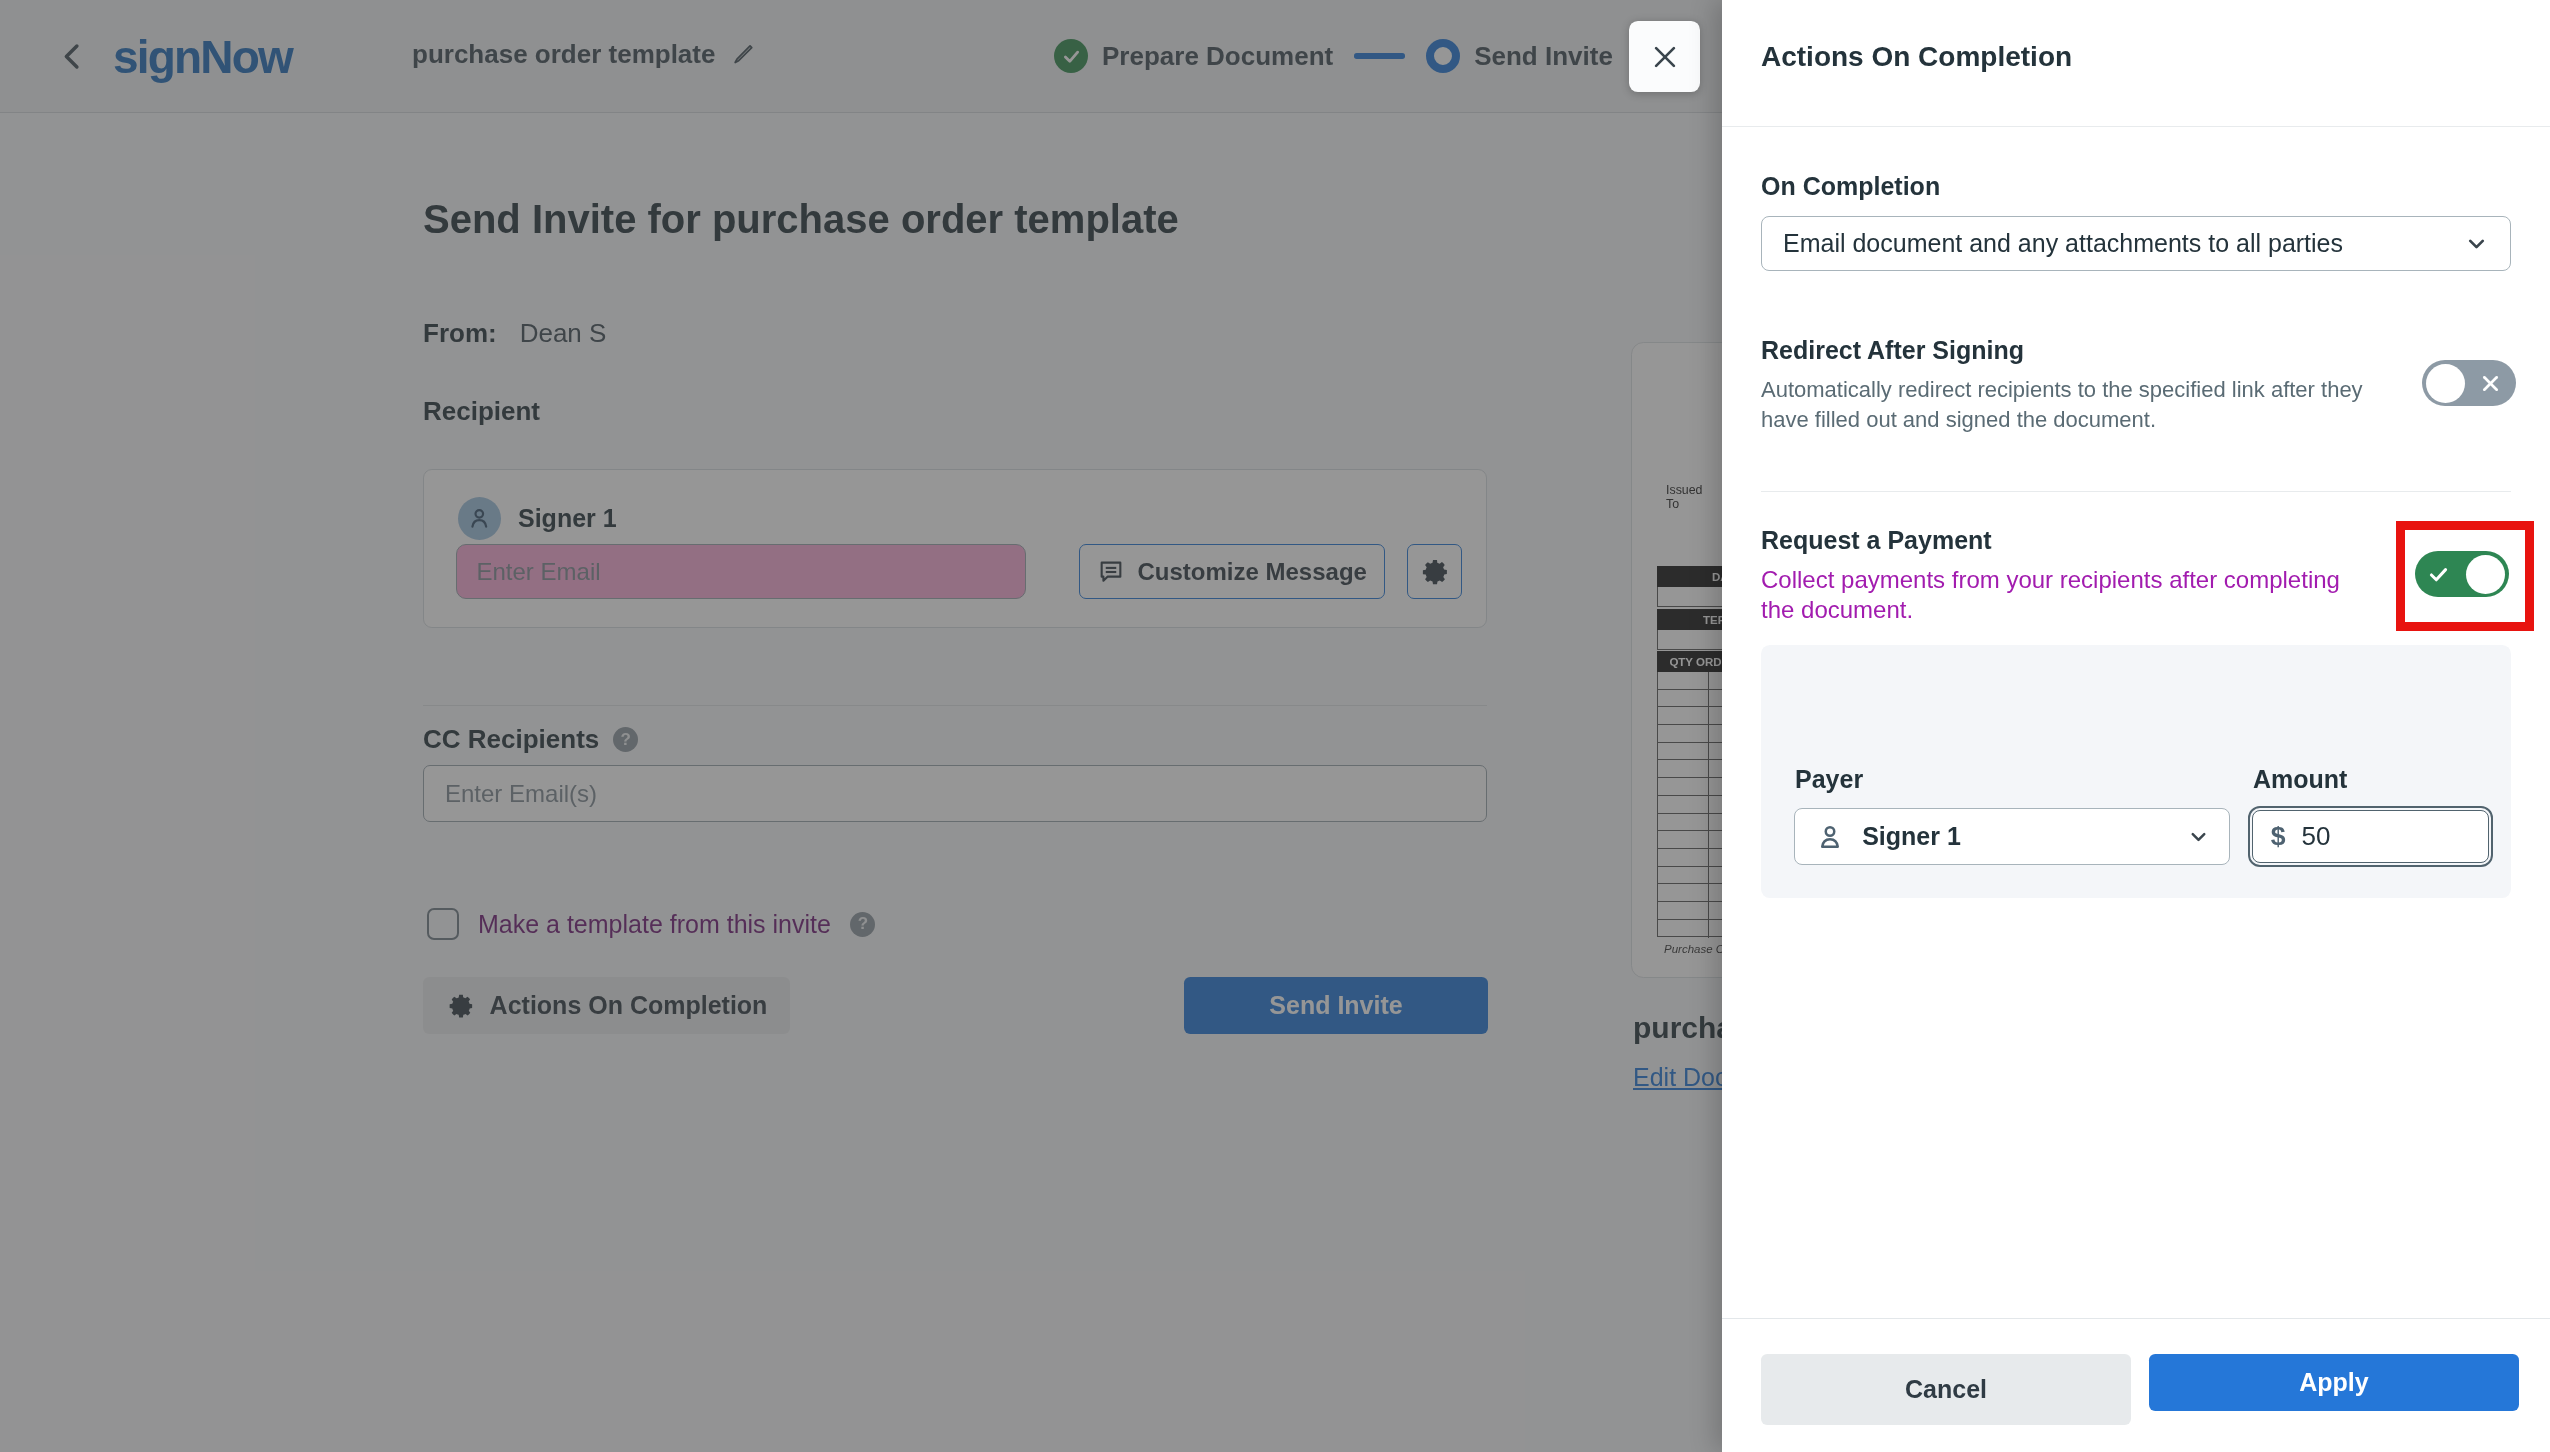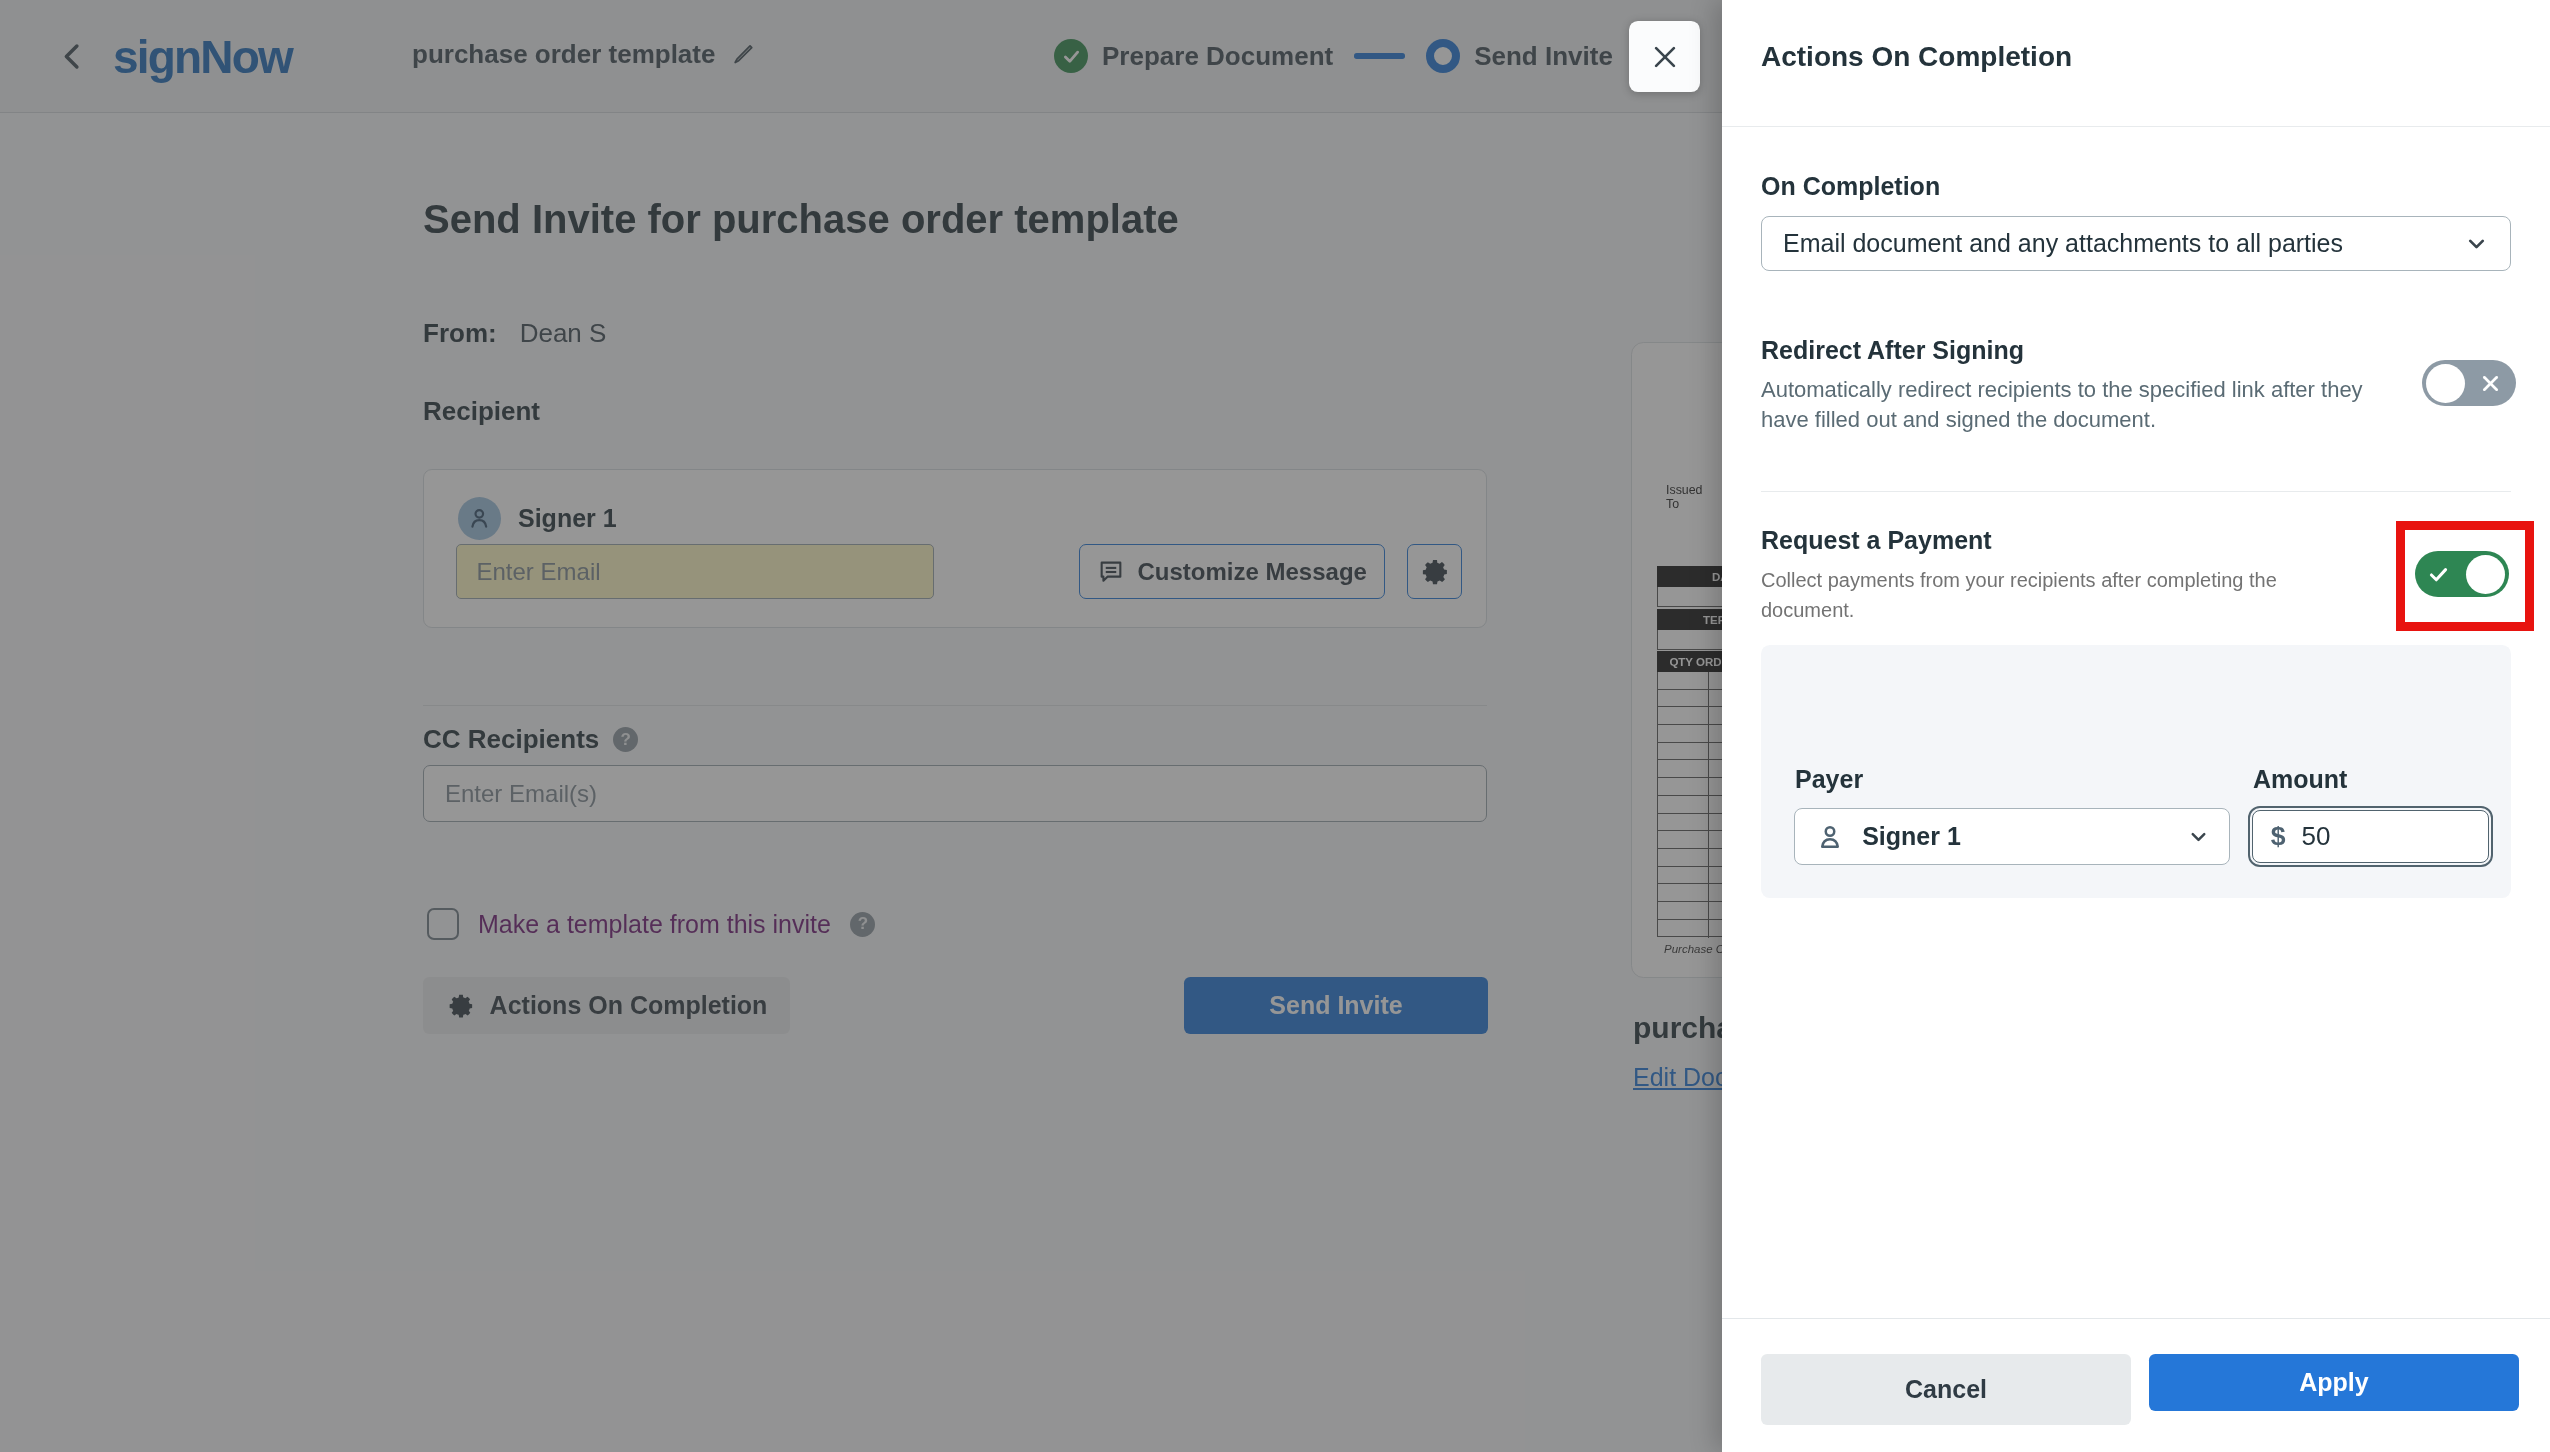--- a/index.html
+++ b/index.html
@@ -51,22 +51,22 @@
   .recipient-card {
     position:absolute; left:0; top:356px; width:1064px; height:159px;
     background:#fff; border:1.8px solid #d5dbdf; border-radius:8.9px;
   }
   .avatar {
     position:absolute; left:34px; top:26.6px; width:43px; height:43px; border-radius:50%;
     background:#9cc0dd; display:flex; align-items:center; justify-content:center;
   }
   .signer-name { position:absolute; left:94px; top:34px; font-size:25px; font-weight:bold; }
   .email-input {
-    position:absolute; left:32px; top:74px; width:478px; height:55px;
-    border:1.8px solid #98a4ac; border-radius:5px; background:#fef9c3;
+    position:absolute; left:32px; top:74px; width:570px; height:55px;
+    border:1.8px solid #98a4ac; border-radius:10px; background:#f9a8d4;
     font-family:inherit; font-size:24px; color:#24333b; padding:0 19.5px; outline:none;
   }
   .email-input::placeholder, .cc-input::placeholder { color:#7f8b93; }
   .customize-btn {
     position:absolute; left:655px; top:74px; width:306px; height:55px;
     background:#fff; border:1.8px solid #2277d7; border-radius:7px;
     display:flex; align-items:center; justify-content:center; gap:12.4px;
     font-size:24px; font-weight:bold; color:#2f3b44; cursor:pointer;
   }
   .gear-btn {
@@ -153,21 +153,21 @@
   .redirect-desc { position:absolute; left:39px; top:375px; width:611px; font-size:22px; line-height:30px; color:#5a6b74; }
   .toggle {
     position:absolute; width:94px; height:46px; border-radius:23px; cursor:pointer;
   }
   .toggle-off { left:700px; top:360px; background:#8d9aa5; }
   .toggle-off .knob { position:absolute; left:4.4px; top:3.5px; width:39px; height:39px; border-radius:50%; background:#fff; }
   .toggle-off .x-mark { position:absolute; right:14px; top:11.5px; }
   .p-div2 { position:absolute; left:39px; top:491px; width:750px; border-top:1.8px solid #e8ebed; }
 
   .payment-head { position:absolute; left:39px; top:526px; font-size:25px; font-weight:bold; }
-  .payment-desc { position:absolute; left:39px; top:565px; width:584px; font-size:20px; line-height:30px; color:#737373; }
+  .payment-desc { position:absolute; left:39px; top:565px; width:584px; font-size:24px; line-height:30px; color:#a21caf; }
   .red-rect {
     position:absolute; left:674px; top:521px; width:138px; height:110px;
     border:9.7px solid #e8130f; z-index:110; pointer-events:none;
   }
   .toggle-on { left:693px; top:551px; background:#2e8653; }
   .toggle-on .knob { position:absolute; right:4.4px; top:3.5px; width:39px; height:39px; border-radius:50%; background:#fff; }
   .toggle-on .check-mark { position:absolute; left:12.4px; top:11.5px; }
 
   .pay-box {
     position:absolute; left:39px; top:645px; width:750px; height:253px;

